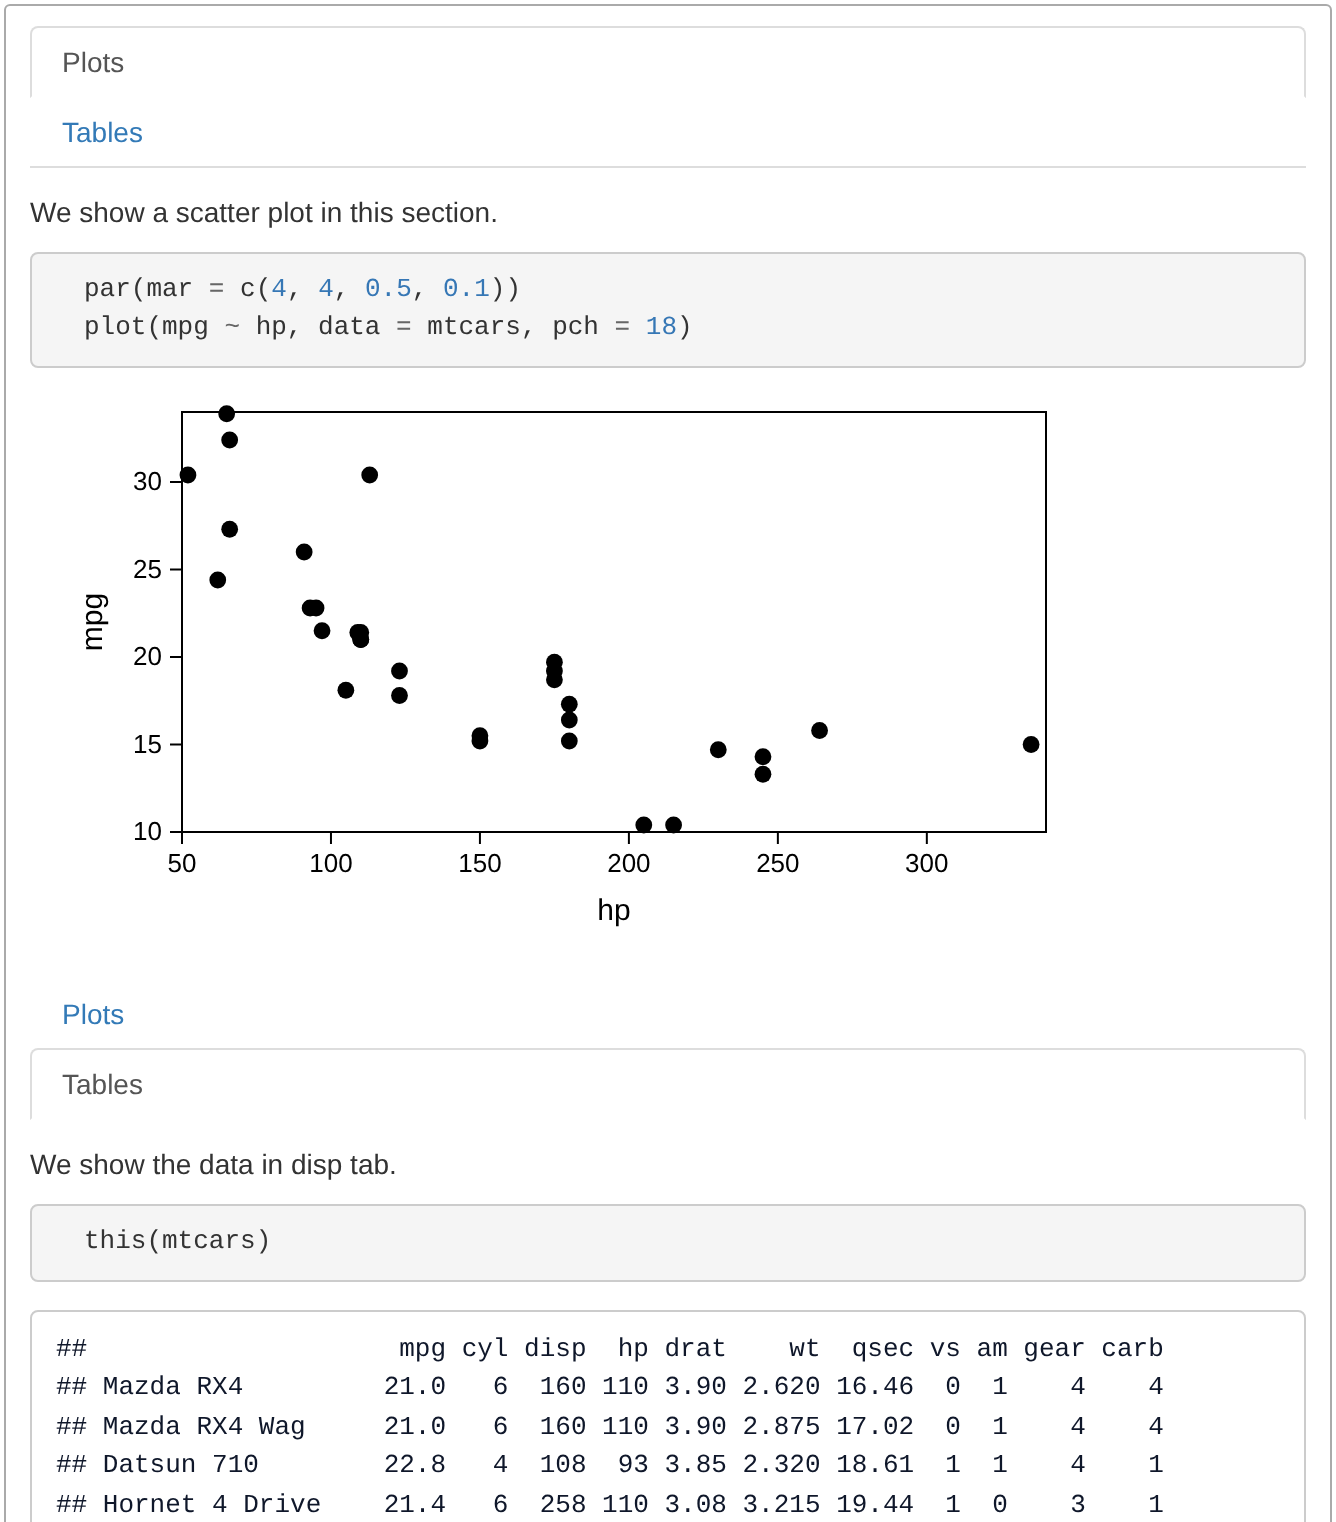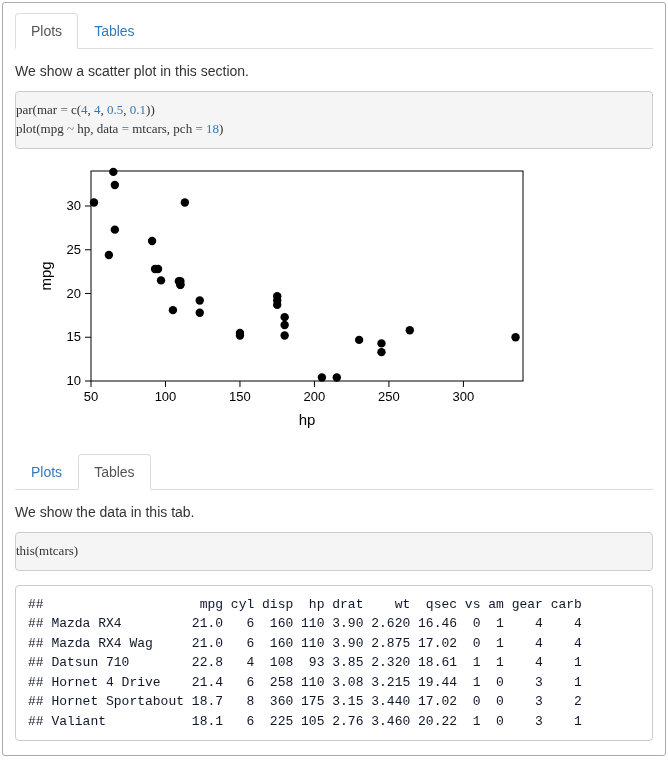--- a/index.html
+++ b/index.html
@@ -15,45 +15,46 @@
     border:1px solid #aaa;
     border-radius:3px;
     margin:2px;
     padding:10px 12px 14px 12px;
     box-sizing:border-box;
   }
   .tabset{
     border-bottom:1px solid #ddd;
     margin-bottom:14px;
     display:flex;
+    flex-direction:column;
   }
   .tab{
     padding:9px 15px;
     margin-bottom:-1px;
     color:#337ab7;
     border:1px solid transparent;
     border-radius:4px 4px 0 0;
     cursor:pointer;
     font-size:14px;
   }
   .tab.active{
     color:#555;
     background:#fff;
     border-color:#ddd #ddd #fff #ddd;
   }
   .section-text{
     margin:0 0 12px 0;
   }
   pre.code{
-    font-family:Liberation Serif, serif;
+    font-family:Liberation Mono, monospace;
     font-size:13px;
     background:#f5f5f5;
     border:1px solid #ccc;
     border-radius:4px;
-    padding:9px 0;
+    padding:9px 26px;
     margin:0 0 14px 0;
     white-space:pre;
     color:#333;
     line-height:1.45;
   }
   pre.output{
     font-family:Menlo,Consolas,"Courier New",monospace;
     font-size:13px;
     background:#fff;
     border:1px solid #ccc;
@@ -154,21 +155,21 @@
         <circle cx="482.55172413793105" cy="174.25" r="4.2" fill="#000"></circle>
         <circle cx="145.88965517241377" cy="118.25000000000001" r="4.2" fill="#000"></circle>
       </svg>
 </div>
 
 <div class="tabset">
   <div class="tab inactive">Plots</div>
   <div class="tab active">Tables</div>
 </div>
 
-<p class="section-text">We show the data in this tab.</p>
+<p class="section-text">We show the data in disp tab.</p>
 
 <pre class="code">this(mtcars)</pre>
 
 <pre class="output">##                    mpg cyl disp  hp drat    wt  qsec vs am gear carb
 ## Mazda RX4         21.0   6  160 110 3.90 2.620 16.46  0  1    4    4
 ## Mazda RX4 Wag     21.0   6  160 110 3.90 2.875 17.02  0  1    4    4
 ## Datsun 710        22.8   4  108  93 3.85 2.320 18.61  1  1    4    1
 ## Hornet 4 Drive    21.4   6  258 110 3.08 3.215 19.44  1  0    3    1
 ## Hornet Sportabout 18.7   8  360 175 3.15 3.440 17.02  0  0    3    2
 ## Valiant           18.1   6  225 105 2.76 3.460 20.22  1  0    3    1</pre>

